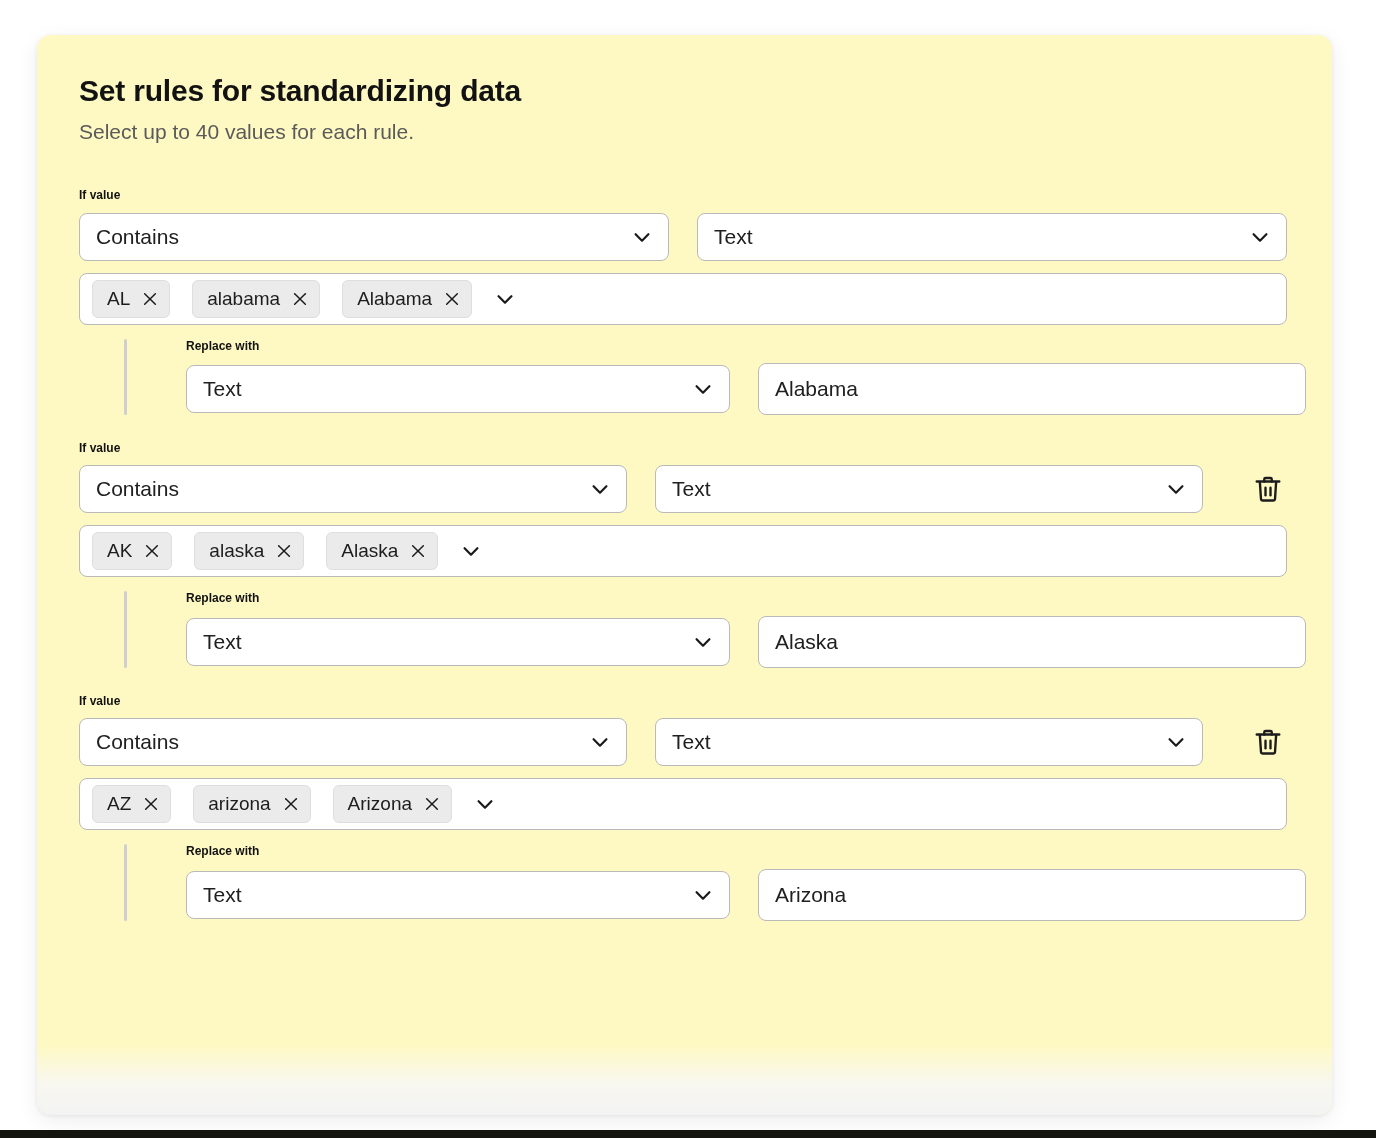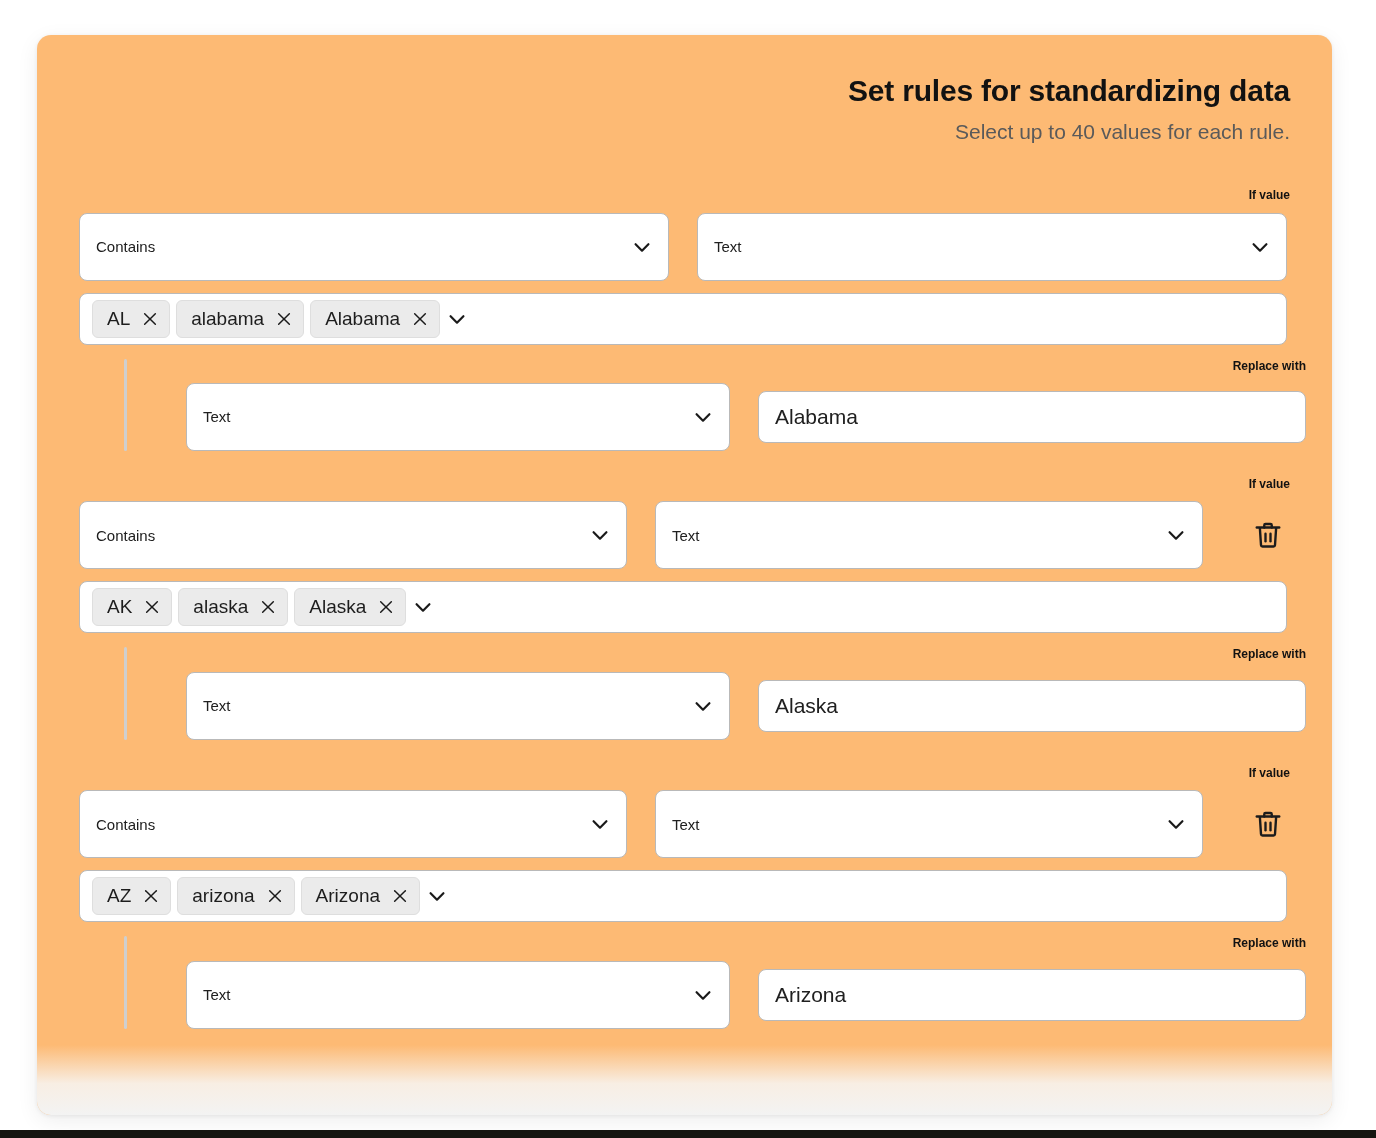--- a/index.html
+++ b/index.html
@@ -17,25 +17,24 @@
     background: #ffffff;
   }
 
   
   .card {
     position: absolute;
     left: 37px;
     top: 35px;
     width: 1295px;
     height: 1080px;
-    background: #fdba74;
+    background: #fef9c3;
     border-radius: 14px;
     box-shadow: 0 1px 4px rgba(0,0,0,0.07), 0 6px 22px rgba(0,0,0,0.07);
     overflow: hidden;
-    text-align: right;
   }
   .card-inner {
     position: absolute;
     left: 0; top: 0;
     width: 1295px;
     padding: 38px 42px 0 42px;
   }
 
   
   .title {
@@ -64,28 +63,28 @@
     margin-bottom: 10px;
   }
   .row {
     display: flex;
     align-items: center;
     gap: 28px;
   }
 
   .select {
     position: relative;
-    height: 68px;
+    height: 48px;
     background: #ffffff;
     border: 1px solid #b9b9b9;
     border-radius: 8px;
     display: flex;
     align-items: center;
     padding: 0 46px 0 16px;
-    font-size: 15px;
+    font-size: 21px;
     color: #202020;
     cursor: pointer;
     flex: none;
   }
   .select .caret {
     position: absolute;
     right: 15px;
     top: 50%;
     transform: translateY(-50%);
     display: flex;
@@ -103,21 +102,21 @@
   
   .chips-field {
     position: relative;
     width: 1208px;
     min-height: 52px;
     border: 1px solid #b9b9b9;
     border-radius: 8px;
     background: #ffffff;
     display: flex;
     align-items: center;
-    gap: 6px;
+    gap: 22px;
     padding: 0 48px 0 12px;
     margin-top: 12px;
     cursor: pointer;
   }
   .chip {
     display: inline-flex;
     align-items: center;
     gap: 12px;
     background: #ebebeb;
     border: 1px solid #dedede;

